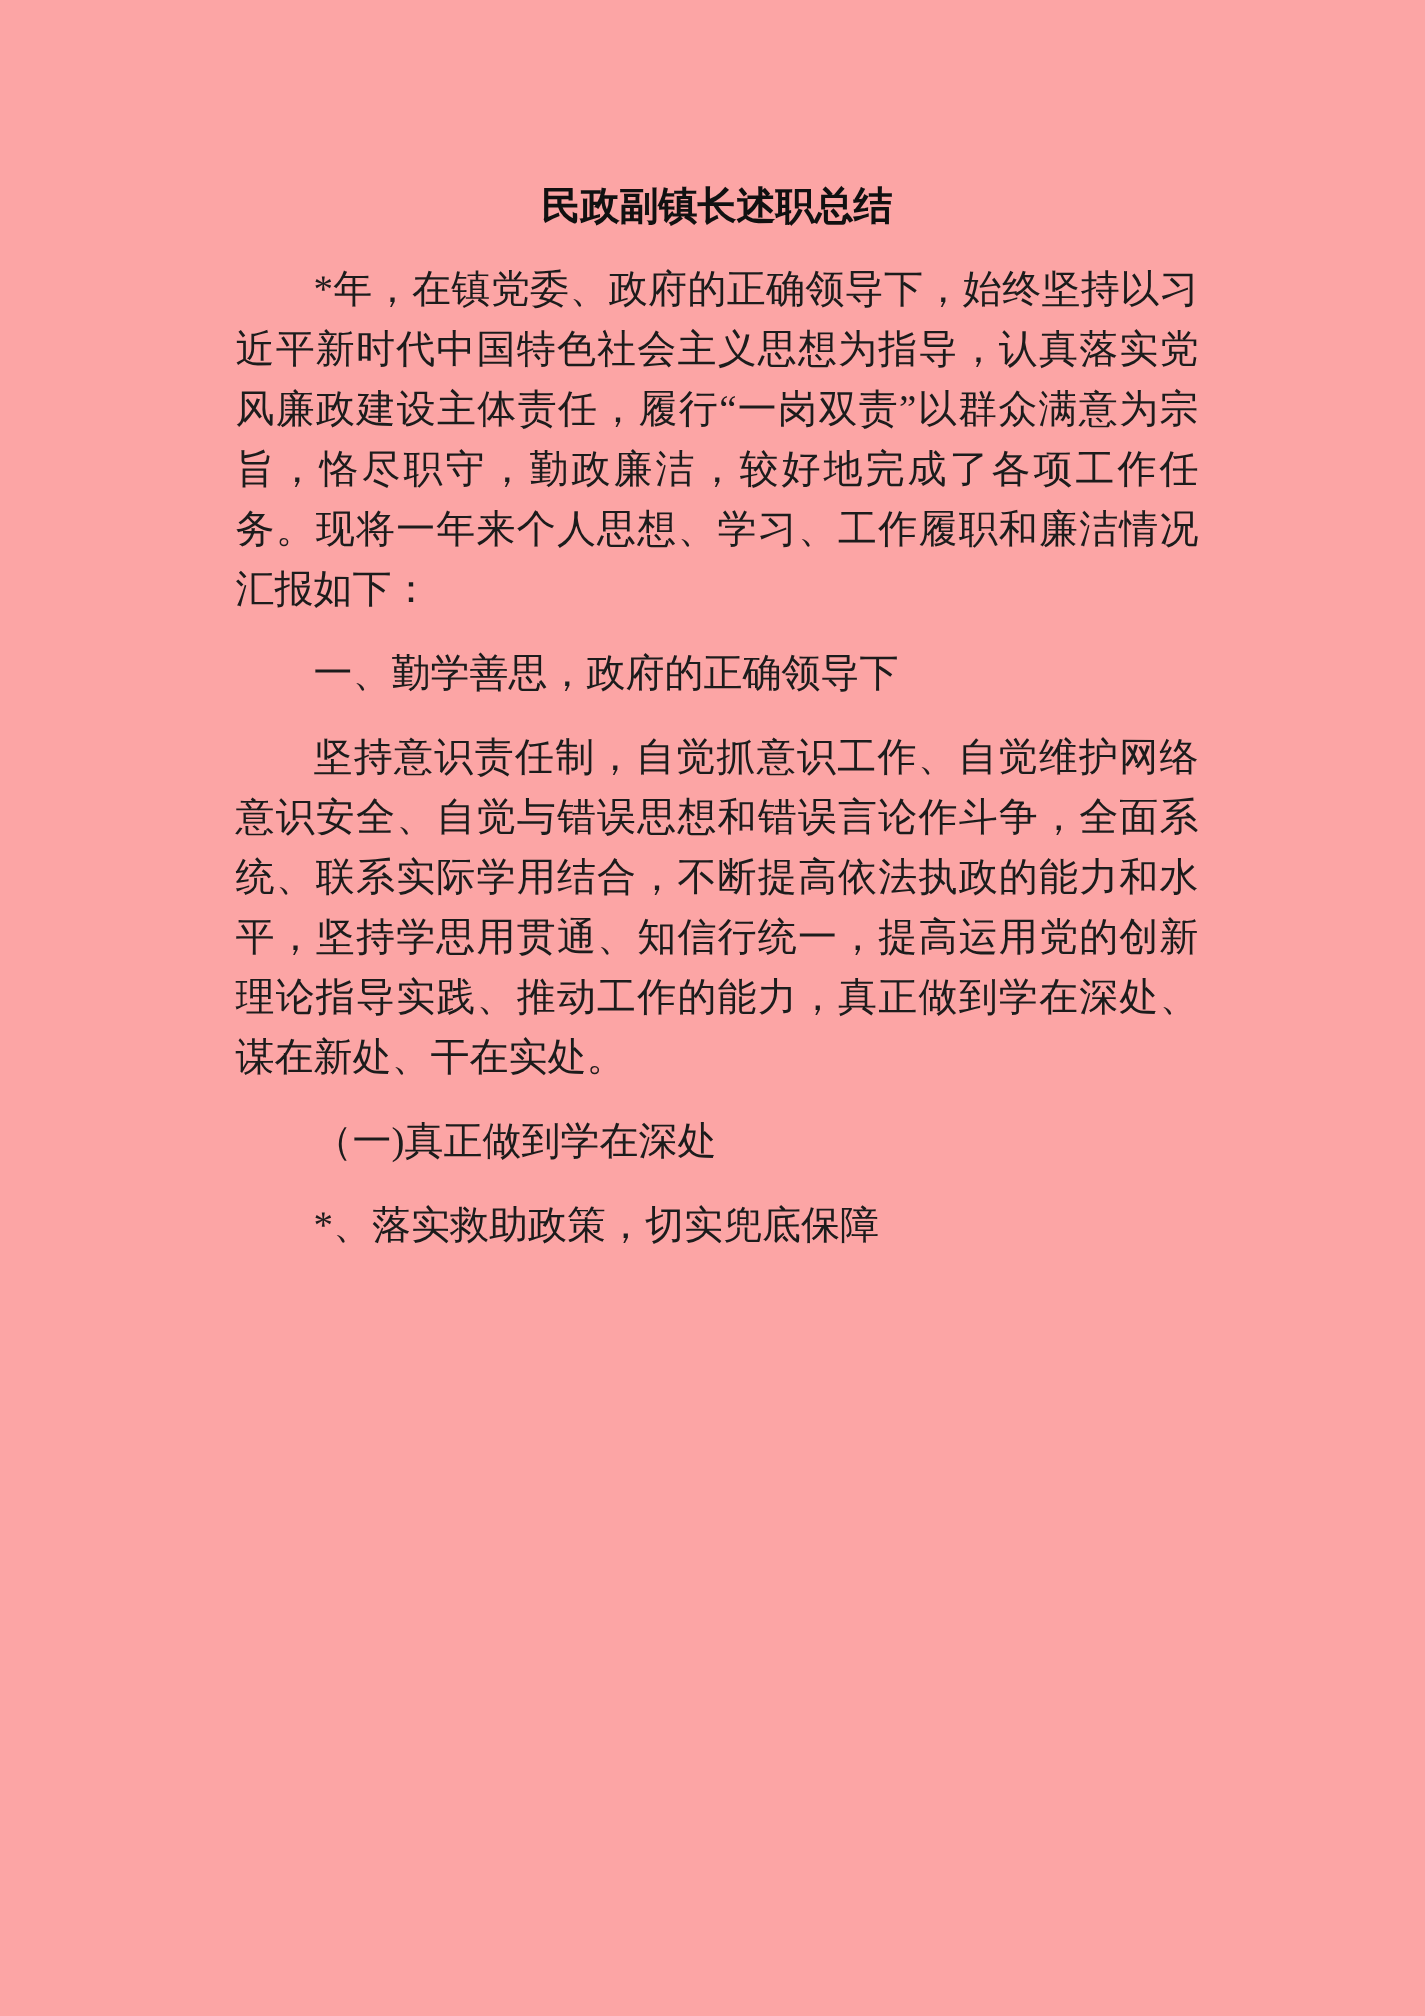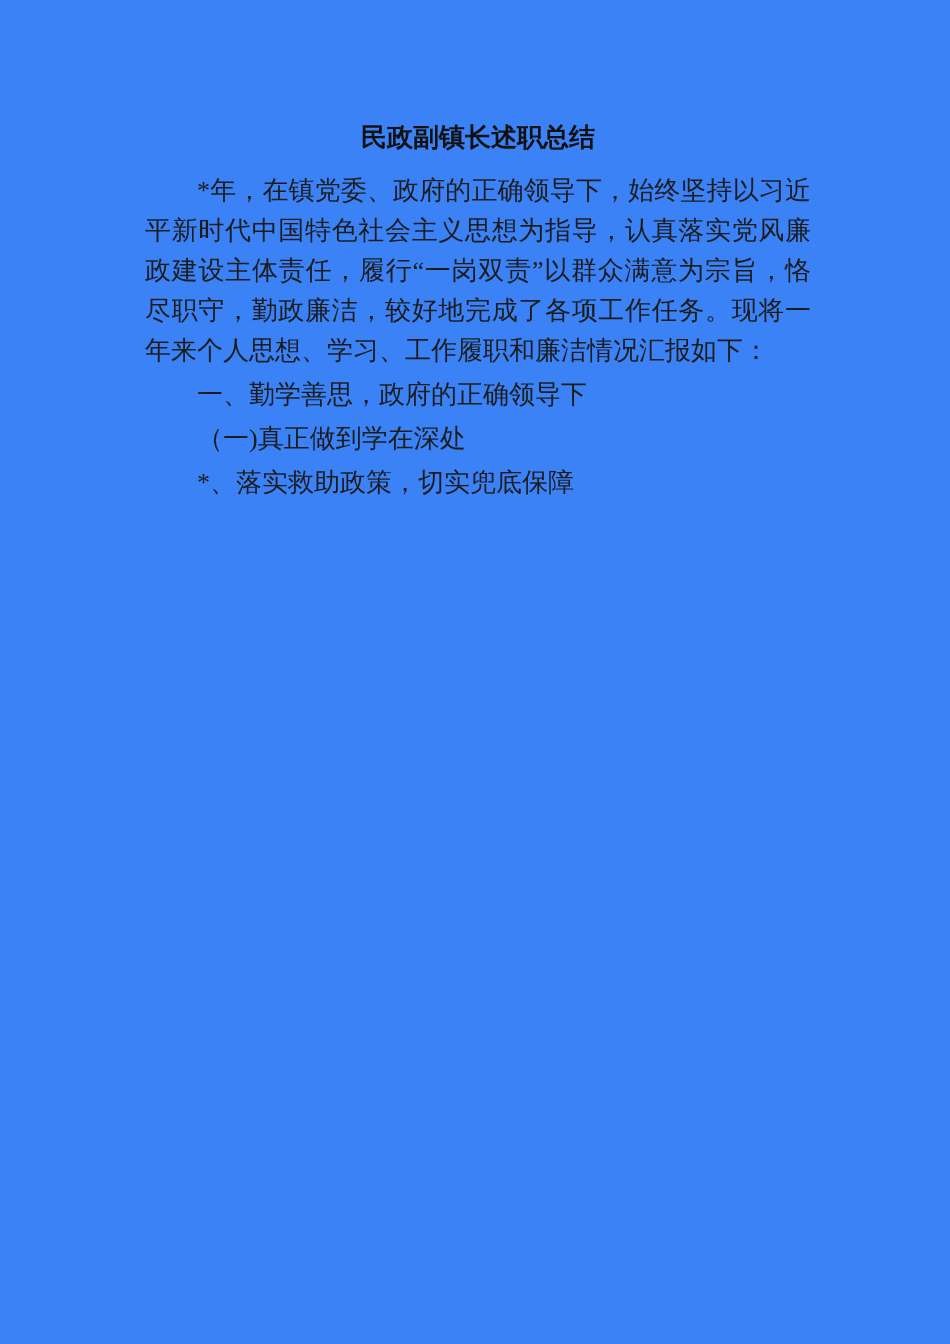--- a/index.html
+++ b/index.html
@@ -4,21 +4,21 @@
 <style>
   html, body {
     margin: 0;
     padding: 0;
     background: #ffffff;
   }
   .page {
     position: relative;
     width: 950px;
     height: 1344px;
-    background: #3b82f6;
+    background: #fca5a5;
     overflow: hidden;
   }
   .doc-content {
     position: absolute;
     left: 141px;
     top: 117px;
     width: 674px;
     color: #1c1c1c;
     font-family: "Liberation Serif", "DejaVu Serif", serif;
     font-size: 26px;
@@ -27,39 +27,40 @@
   .doc-title {
     margin: 0 0 14px 0;
     font-family: "Liberation Sans", "DejaVu Sans", sans-serif;
     font-weight: 700;
     font-size: 26px;
     line-height: 40px;
     text-align: center;
     color: #111111;
   }
   .para {
-    margin: 4px;
+    margin: 16px;
     text-indent: 2em;
     text-align: justify;
     word-break: break-all;
     overflow-wrap: break-word;
   }
 </style>
 </head>
 <body>
 
 <div class="page">
   <div class="doc-content">
     <h1 class="doc-title">民政副镇长述职总结</h1>
 
     <p class="para">*年，在镇党委、政府的正确领导下，始终坚持以习近平新时代中国特色社会主义思想为指导，认真落实党风廉政建设主体责任，履行“一岗双责”以群众满意为宗旨，恪尽职守，勤政廉洁，较好地完成了各项工作任务。现将一年来个人思想、学习、工作履职和廉洁情况汇报如下：</p>
 
     <p class="para">一、勤学善思，政府的正确领导下</p>
 
 
+    <p class="para">坚持意识责任制，自觉抓意识工作、自觉维护网络意识安全、自觉与错误思想和错误言论作斗争，全面系统、联系实际学用结合，不断提高依法执政的能力和水平，坚持学思用贯通、知信行统一，提高运用党的创新理论指导实践、推动工作的能力，真正做到学在深处、谋在新处、干在实处。</p>
 
 
     <p class="para">（一)真正做到学在深处</p>
 
     <p class="para">*、落实救助政策，切实兜底保障</p>
 
   </div>
 </div>
 
 </body></html>

